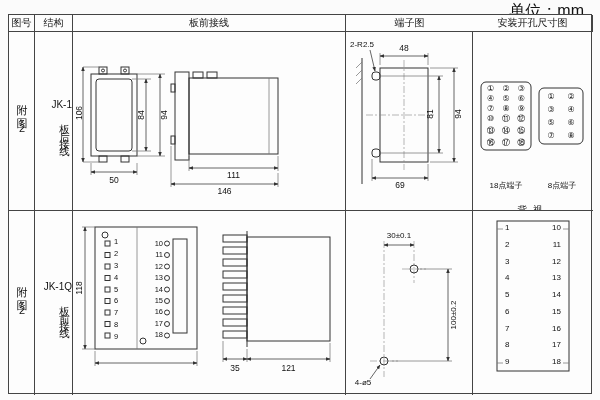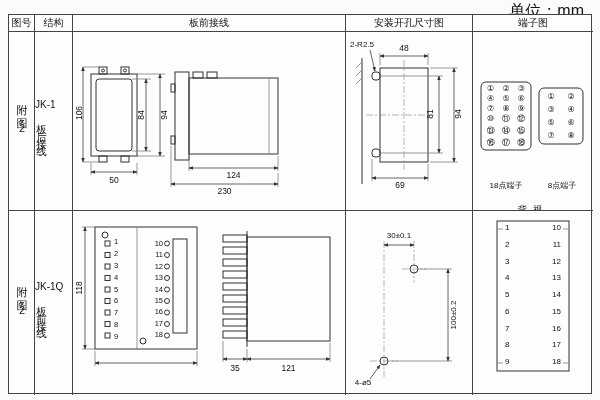--- a/index.html
+++ b/index.html
@@ -16,21 +16,21 @@
     border:1px solid #444; background:#fdfdfd;
     display:grid;
     grid-template-columns:26px 38px 273px 127px 120px;
     grid-template-rows:17px 179px 184px;
   }
   .cell { position:relative; border-right:1px solid #444; border-bottom:1px solid #444; overflow:hidden; }
   .last-col { border-right:none; }
   .last-row { border-bottom:none; }
   .hc { display:flex; align-items:center; justify-content:center; font-size:10px; white-space:nowrap; }
   .figc { display:flex; align-items:center; justify-content:center; }
-  .structc { display:flex; flex-direction:column; align-items:flex-start; justify-content:center; gap:6px; }
+  .structc { display:flex; flex-direction:column; align-items:flex-end; justify-content:center; gap:6px; }
   .model { font-size:10px; }
   .vfig  { writing-mode:vertical-rl; text-orientation:upright; letter-spacing:13px; font-size:11px; }
   .vstruct { writing-mode:vertical-rl; text-orientation:upright; letter-spacing:7px; font-size:10.5px; }
   svg.dw { position:absolute; left:0; top:0; }
   svg .o  { fill:none; stroke:#333; stroke-width:1; }
   svg .e  { stroke:#777; stroke-width:0.75; }
   svg .d  { stroke:#333; stroke-width:0.75; }
   svg .cl { stroke:#888; stroke-width:0.6; stroke-dasharray:7 2 2 2; }
   .lab { position:absolute; font-size:8.5px; text-align:center; line-height:10px; height:10px; white-space:nowrap; }
   .rot { transform:rotate(-90deg); }
@@ -47,22 +47,22 @@
 <body>
 
 <div class="sheet">
   <div class="unit">单位：mm</div>
 
   <div class="tbl">
 
     <div class="cell hc">图号</div>
     <div class="cell hc">结构</div>
     <div class="cell hc">板前接线</div>
+    <div class="cell hc last-col">端子图</div>
     <div class="cell hc">安装开孔尺寸图</div>
-    <div class="cell hc last-col">端子图</div>
 
     <div class="cell figc">
       <div class="vfig">附图2</div>
     </div>
 
     <div class="cell structc">
       <div class="model">JK-1</div>
       <div class="vstruct">板后接线</div>
     </div>
 
@@ -110,22 +110,22 @@
           <line class="d" x1="116" y1="136" x2="205" y2="136" marker-start="url(#ar)" marker-end="url(#ar)"></line>
           <line class="e" x1="98" y1="114" x2="98" y2="155"></line>
           <line class="e" x1="205" y1="141" x2="205" y2="155"></line>
           <line class="d" x1="98" y1="152" x2="205" y2="152" marker-start="url(#ar)" marker-end="url(#ar)"></line>
         </g>
       </svg>
       <div class="lab rot" style="left:-10px;top:76px;width:32px;">106</div>
       <div class="lab rot" style="left:52px;top:78px;width:32px;">84</div>
       <div class="lab rot" style="left:75px;top:78px;width:32px;">94</div>
       <div class="lab" style="left:18px;top:143px;width:46px;">50</div>
-      <div class="lab" style="left:116px;top:138px;width:89px;">124</div>
-      <div class="lab" style="left:98px;top:154px;width:107px;">230</div>
+      <div class="lab" style="left:116px;top:138px;width:89px;">111</div>
+      <div class="lab" style="left:98px;top:154px;width:107px;">146</div>
     </div>
 
     <div class="cell">
       <svg class="dw" width="127" height="179" viewBox="0 0 127 179">
         <line class="o" x1="16" y1="26" x2="16" y2="152"></line>
         <line class="e" x1="16" y1="30" x2="10" y2="36"></line>
         <line class="e" x1="16" y1="38" x2="10" y2="44"></line>
         <line class="e" x1="16" y1="46" x2="10" y2="52"></line>
         <rect class="o" x="34" y="36" width="48" height="94"></rect>
         <rect class="o" x="26" y="40" width="8" height="8" rx="3"></rect>

